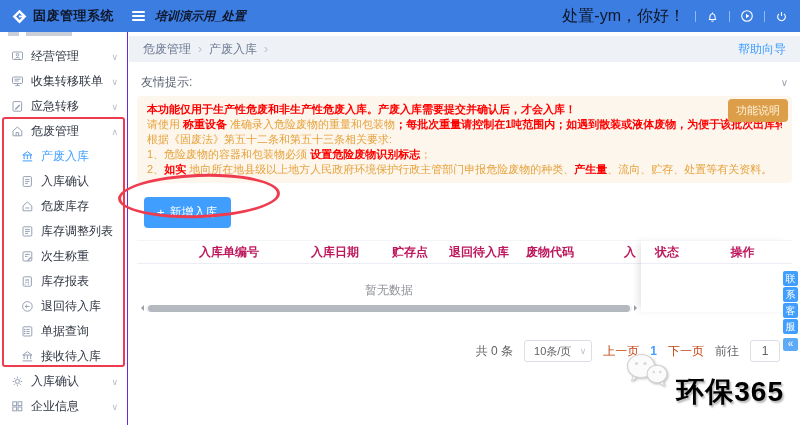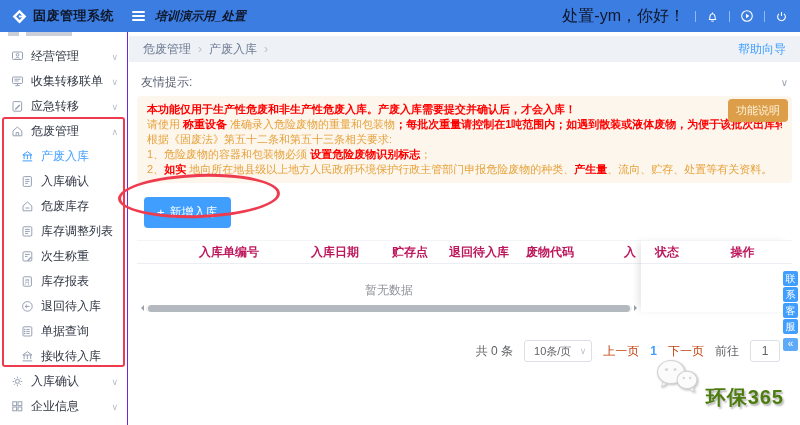--- a/index.html
+++ b/index.html
@@ -92,21 +92,21 @@
   
   .contact{position:absolute;right:2px;top:271px;display:flex;flex-direction:column;
     gap:1px;align-items:center;z-index:11;}
   .ct-tile{width:15px;height:15px;background:#409eff;color:#fff;font-size:10px;line-height:15px;
     text-align:center;border-radius:2px;cursor:pointer;}
   .ct-collapse{width:15px;height:13px;background:#5caaf8;color:#fff;font-size:10px;line-height:12px;
     text-align:center;border-radius:2px;margin-top:3px;cursor:pointer;}
 
   
   .watermark{position:absolute;right:16px;bottom:14px;display:flex;align-items:center;gap:7px;z-index:1;}
-  .wm-text{font-size:20px;font-weight:bold;color:#4d7c0f;letter-spacing:1px;
+  .wm-text{font-size:28px;font-weight:bold;color:#000000;letter-spacing:1px;
     text-shadow:1.5px 1.5px 2px #b3b3b3, -1px -1px 0 #fff;margin-top:44px;}
   .wm-icon{filter:drop-shadow(1px 1px 1px #c0c0c0);}
 </style>
 </head>
 <body>
 
 <div class="header">
   <div class="logo">
     <svg width="15" height="15" viewBox="0 0 24 24">
       <path d="M12 1 L23 12 L12 23 L1 12 Z" fill="#fff"></path>

